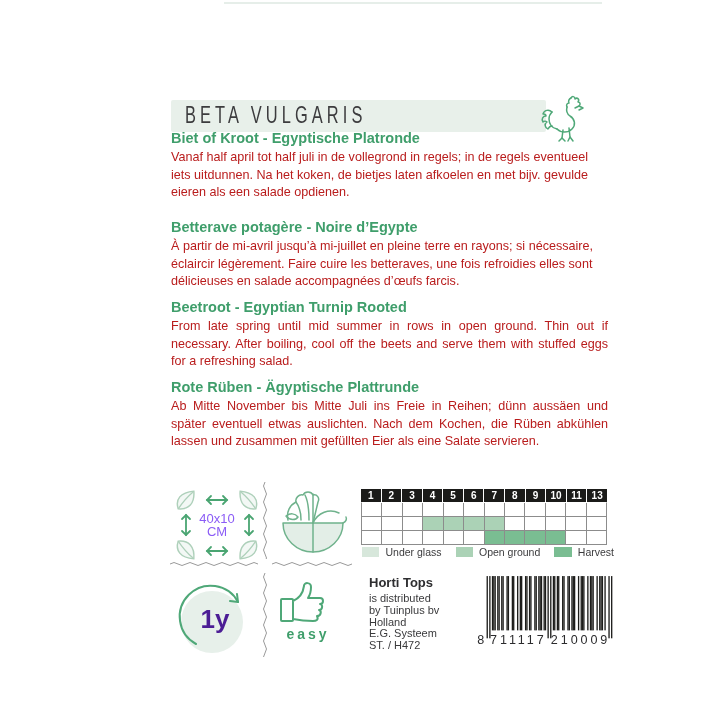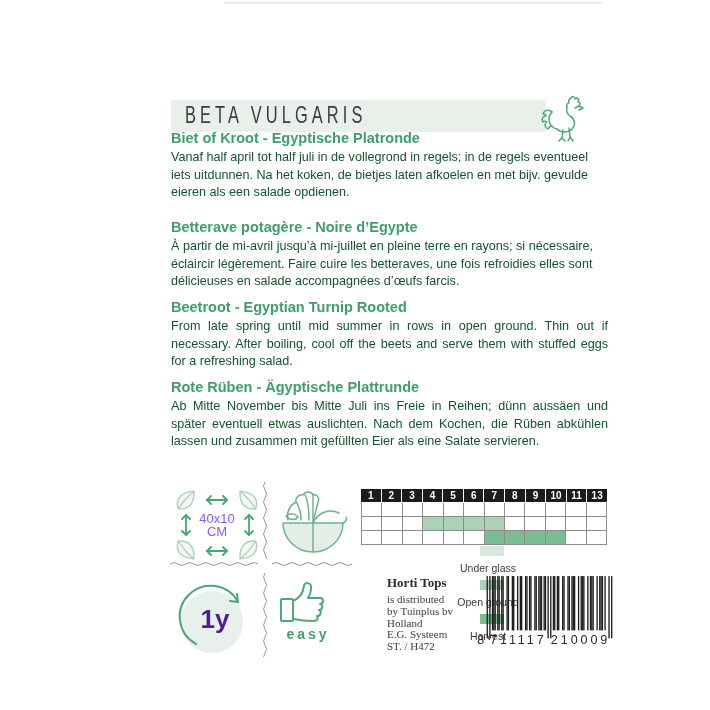--- a/index.html
+++ b/index.html
@@ -13,21 +13,21 @@
   
   .banner{left:137px;top:100px;width:375px;height:32px;background:#e8f0ea;border-radius:2px;}
   .banner .title{position:absolute;left:14px;top:4px;font-size:20px;color:#3c3c3e;
     letter-spacing:5px;font-weight:500;transform:scale(.82,1.22);transform-origin:0 50%;
     white-space:nowrap;}
   .rooster{left:503px;top:94px;width:56px;height:50px;}
 
   
   .section{left:137px;width:437px;}
   .section h2{margin:0 0 3px 0;font-size:14.5px;font-weight:bold;color:#3f9e6b;}
-  .section p{margin:0;font-size:12.6px;line-height:17.6px;color:#14532d;}
+  .section p{margin:0;font-size:12.6px;line-height:17.6px;color:#b91c1c;}
   .section.justify p{text-align:justify;}
   .sec0{top:130px;} .sec1{top:219px;} .sec2{top:299px;} .sec3{top:379px;}
 
   
   .wavy{stroke:#9a9a9a;stroke-width:1;fill:none;}
 
   
   .spacing{left:138px;top:486px;width:90px;height:78px;display:grid;
     grid-template-columns:27px 36px 27px;grid-template-rows:27px 24px 27px;align-items:center;justify-items:center;}
   .spacing-label{font-weight:normal;color:#8b5cf6;font-size:13px;line-height:13px;text-align:center;}
@@ -38,34 +38,34 @@
   .calendar{left:327px;top:489px;width:246px;}
   .cal-head{display:flex;height:13px;background:#1b1b19;}
   .cal-head .cal-cell{color:#fff;font-weight:bold;font-size:10px;display:flex;align-items:center;justify-content:center;border-right:1px solid #fdfdfd;}
   .cal-head .cal-cell:last-child{border-right:none;}
   .cal-body{border:1px solid #8c8c8c;border-top:1px solid #fff;}
   .cal-row{display:flex;height:13px;border-bottom:1px solid #8c8c8c;}
   .cal-row:last-child{border-bottom:none;}
   .cal-row .cal-cell{border-right:1px solid #8c8c8c;}
   .cal-row .cal-cell:last-child{border-right:none;}
   .cal-cell{flex:1 1 0;}
-  .legend{left:328px;top:546px;width:260px;display:flex;align-items:center;gap:6px;flex-direction:column;}
+  .legend{left:328px;top:546px;width:260px;display:flex;align-items:center;gap:6px;}
   .legend .sw{width:24px;height:10px;}
   .legend .lb{font-size:10.5px;color:#3b3b3d;margin-right:8px;white-space:nowrap;}
 
   
   .oney{left:140px;top:578px;width:82px;height:80px;}
   .oney-label{position:absolute;left:0;top:26px;width:82px;text-align:center;
     font-size:26px;font-weight:bold;color:#4c1d95;}
   .easy{left:244px;top:577px;width:60px;height:48px;}
   .easy-label{left:244px;top:626px;width:60px;text-align:center;font-size:14px;font-weight:bold;
     color:#3f9e6b;letter-spacing:3px;}
 
   
-  .dist{left:353px;top:575px;width:100px;font-family:Liberation Serif, serif;}
+  .dist{left:335px;top:575px;width:100px;}
   .dist .brand{font-size:13px;font-weight:bold;color:#2e2e30;margin-bottom:3px;}
   .dist .line{font-size:11px;line-height:11.8px;color:#3a3a3c;}
   .barcode{left:438px;top:576px;width:143px;height:69px;}
 
   .print-mark{left:557px;top:674px;width:15px;height:36px;background:#1c1c1a;}
 </style>
 </head>
 <body>
 
 <div id="root">

